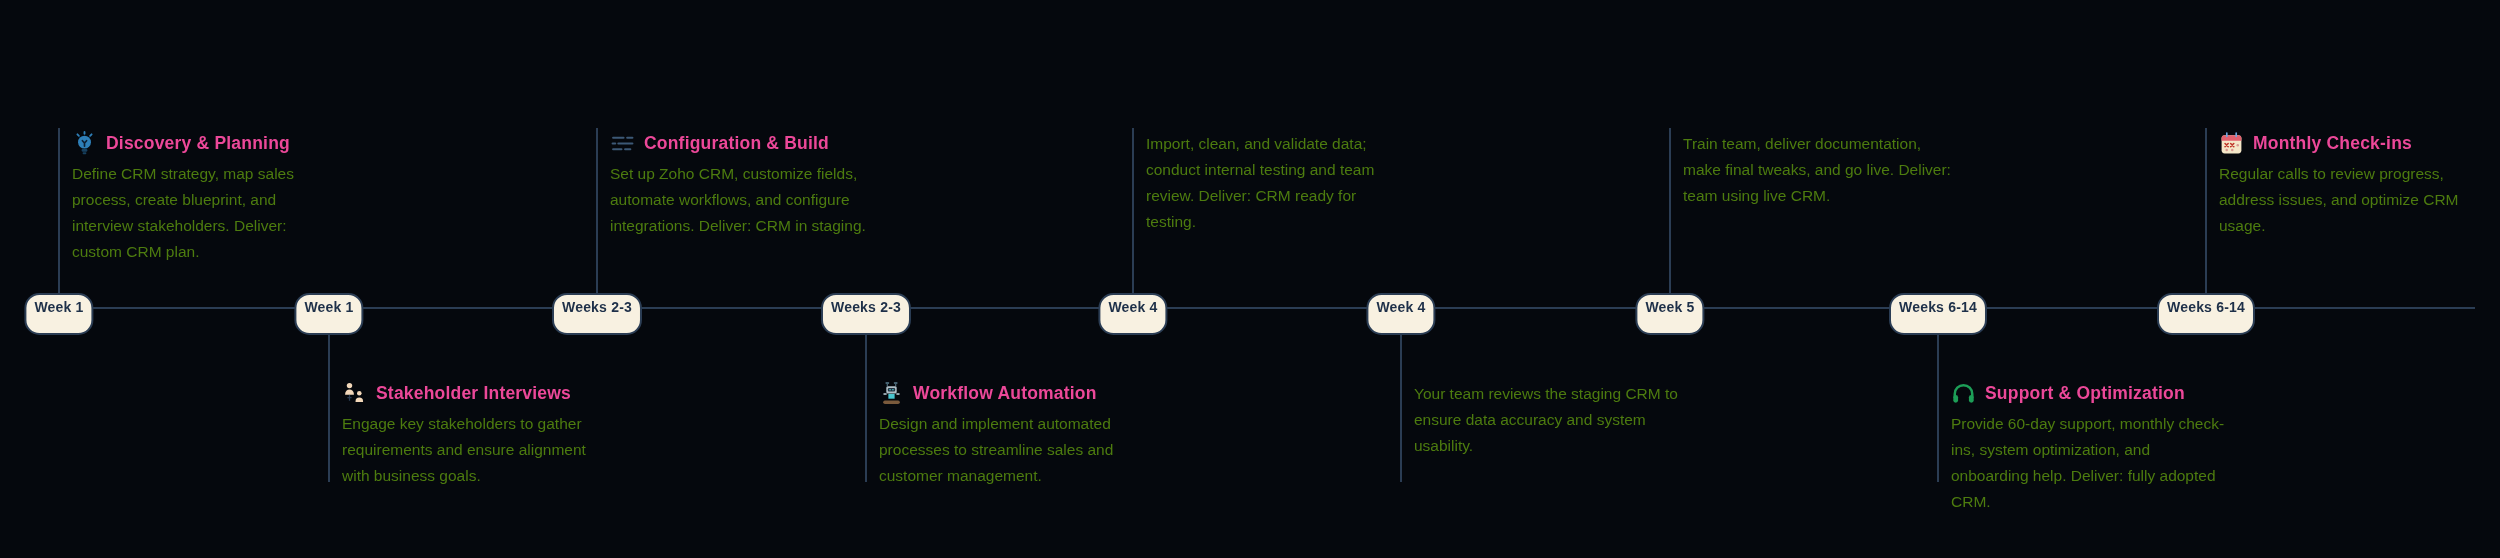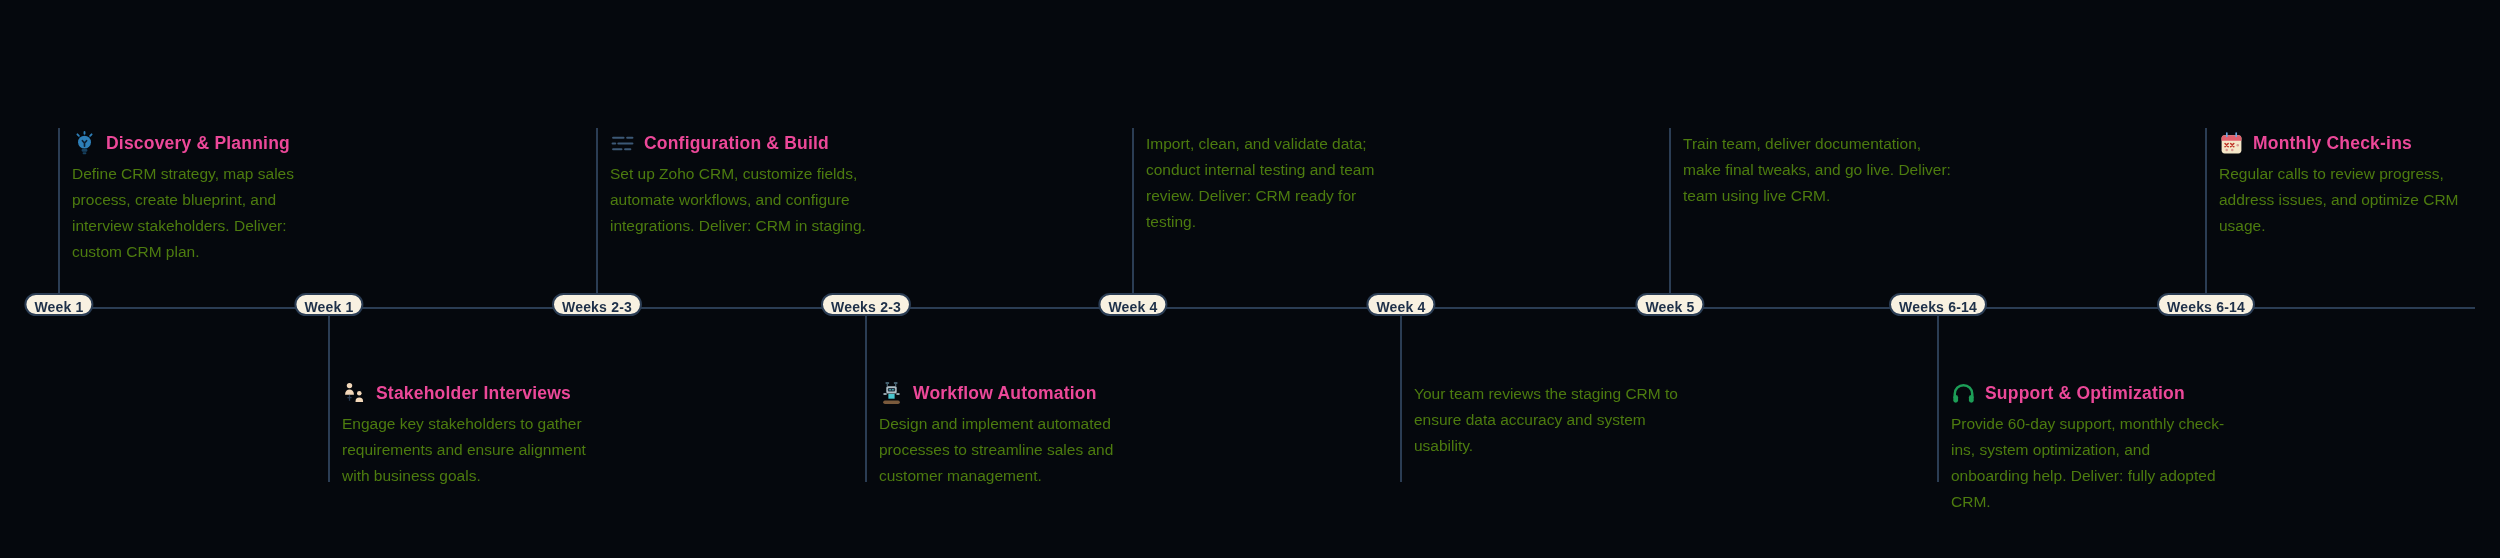--- a/index.html
+++ b/index.html
@@ -27,21 +27,21 @@
     background: #2b3d54;
     z-index: 1;
   }
   .up .connector   { top: 128px; height: 180px; }
   .down .connector { top: 308px; height: 174px; }
   .badge {
     position: absolute;
     left: var(--cx);
     top: 293px;
     transform: translateX(-50%);
-    height: 23px;
+    height: 42px;
     box-sizing: border-box;
     background: #f8f1e1;
     border: 2.5px solid #2b3d54;
     border-radius: 15px;
     color: #1e3049;
     font-size: 14px;
     font-weight: 700;
     letter-spacing: .2px;
     line-height: 24px;
     padding: 0 8px;

